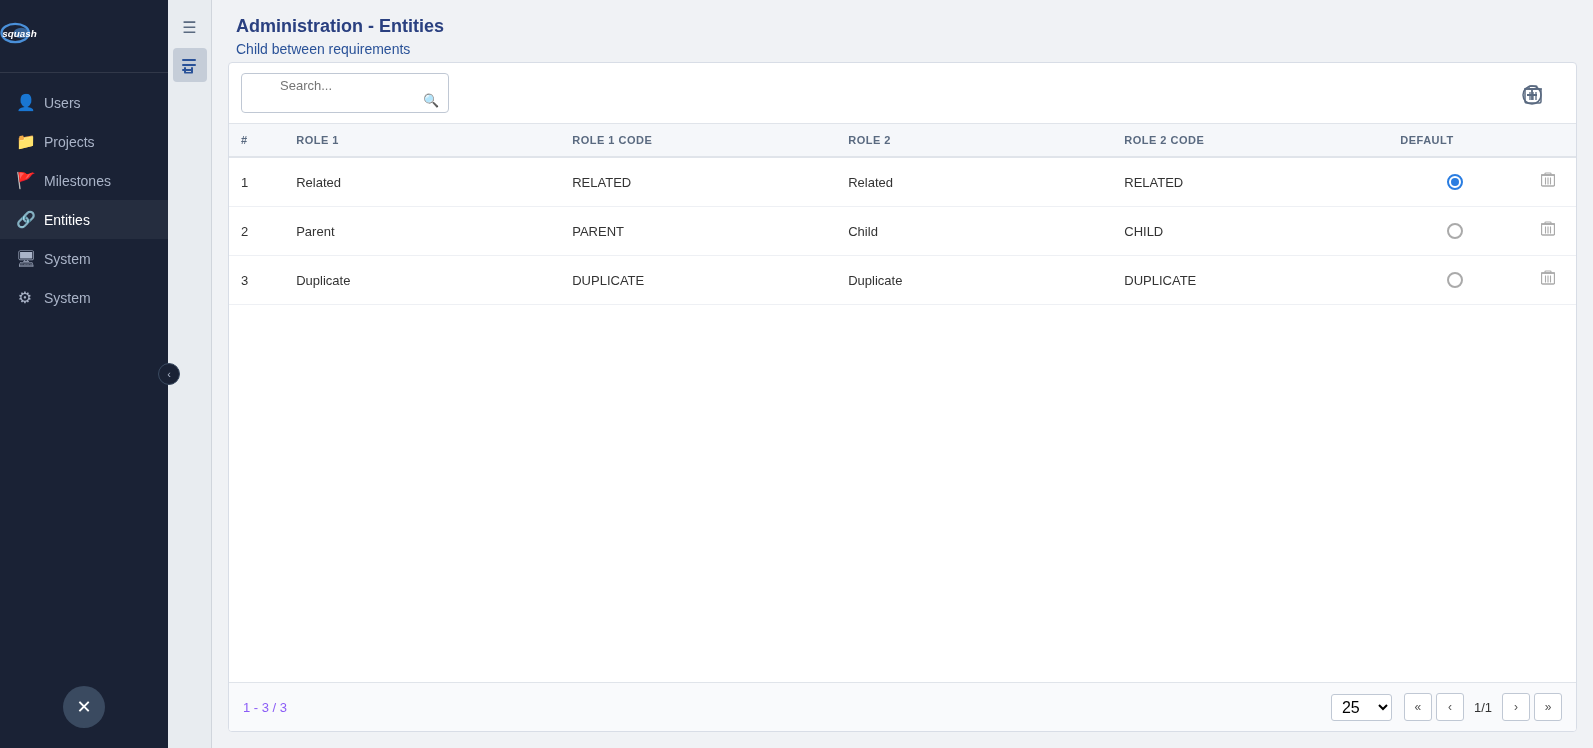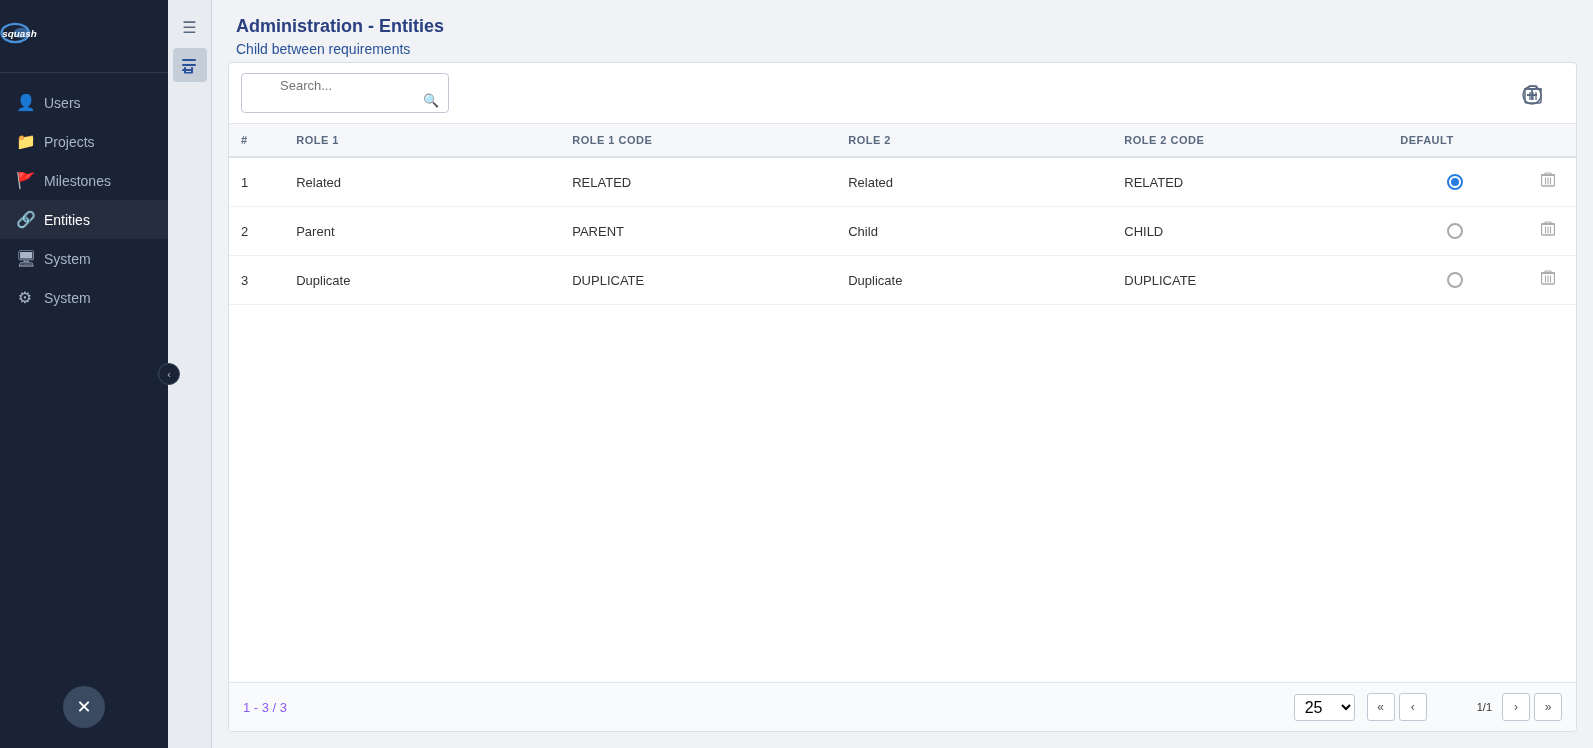--- a/index.html
+++ b/index.html
@@ -293,24 +293,23 @@
       border-radius: 3px;
       background: #fff;
       font-size: 12px;
       color: #555;
       cursor: pointer;
       display: flex;
       align-items: center;
       justify-content: center;
     }
     .page-current {
-      font-size: 11px;
+      font-size: 13px;
       color: #333;
       padding: 0 6px;
-      margin-left: 40px;
     }
   </style>
 </head>
 <body>
 
 <div class="sidebar">
   <div class="logo-area">
     <div class="logo-text">
       <svg class="logo-icon" viewBox="0 0 50 30">
         <ellipse cx="20" cy="15" rx="18" ry="12" fill="none" stroke="#4a90d9" stroke-width="3"></ellipse>

